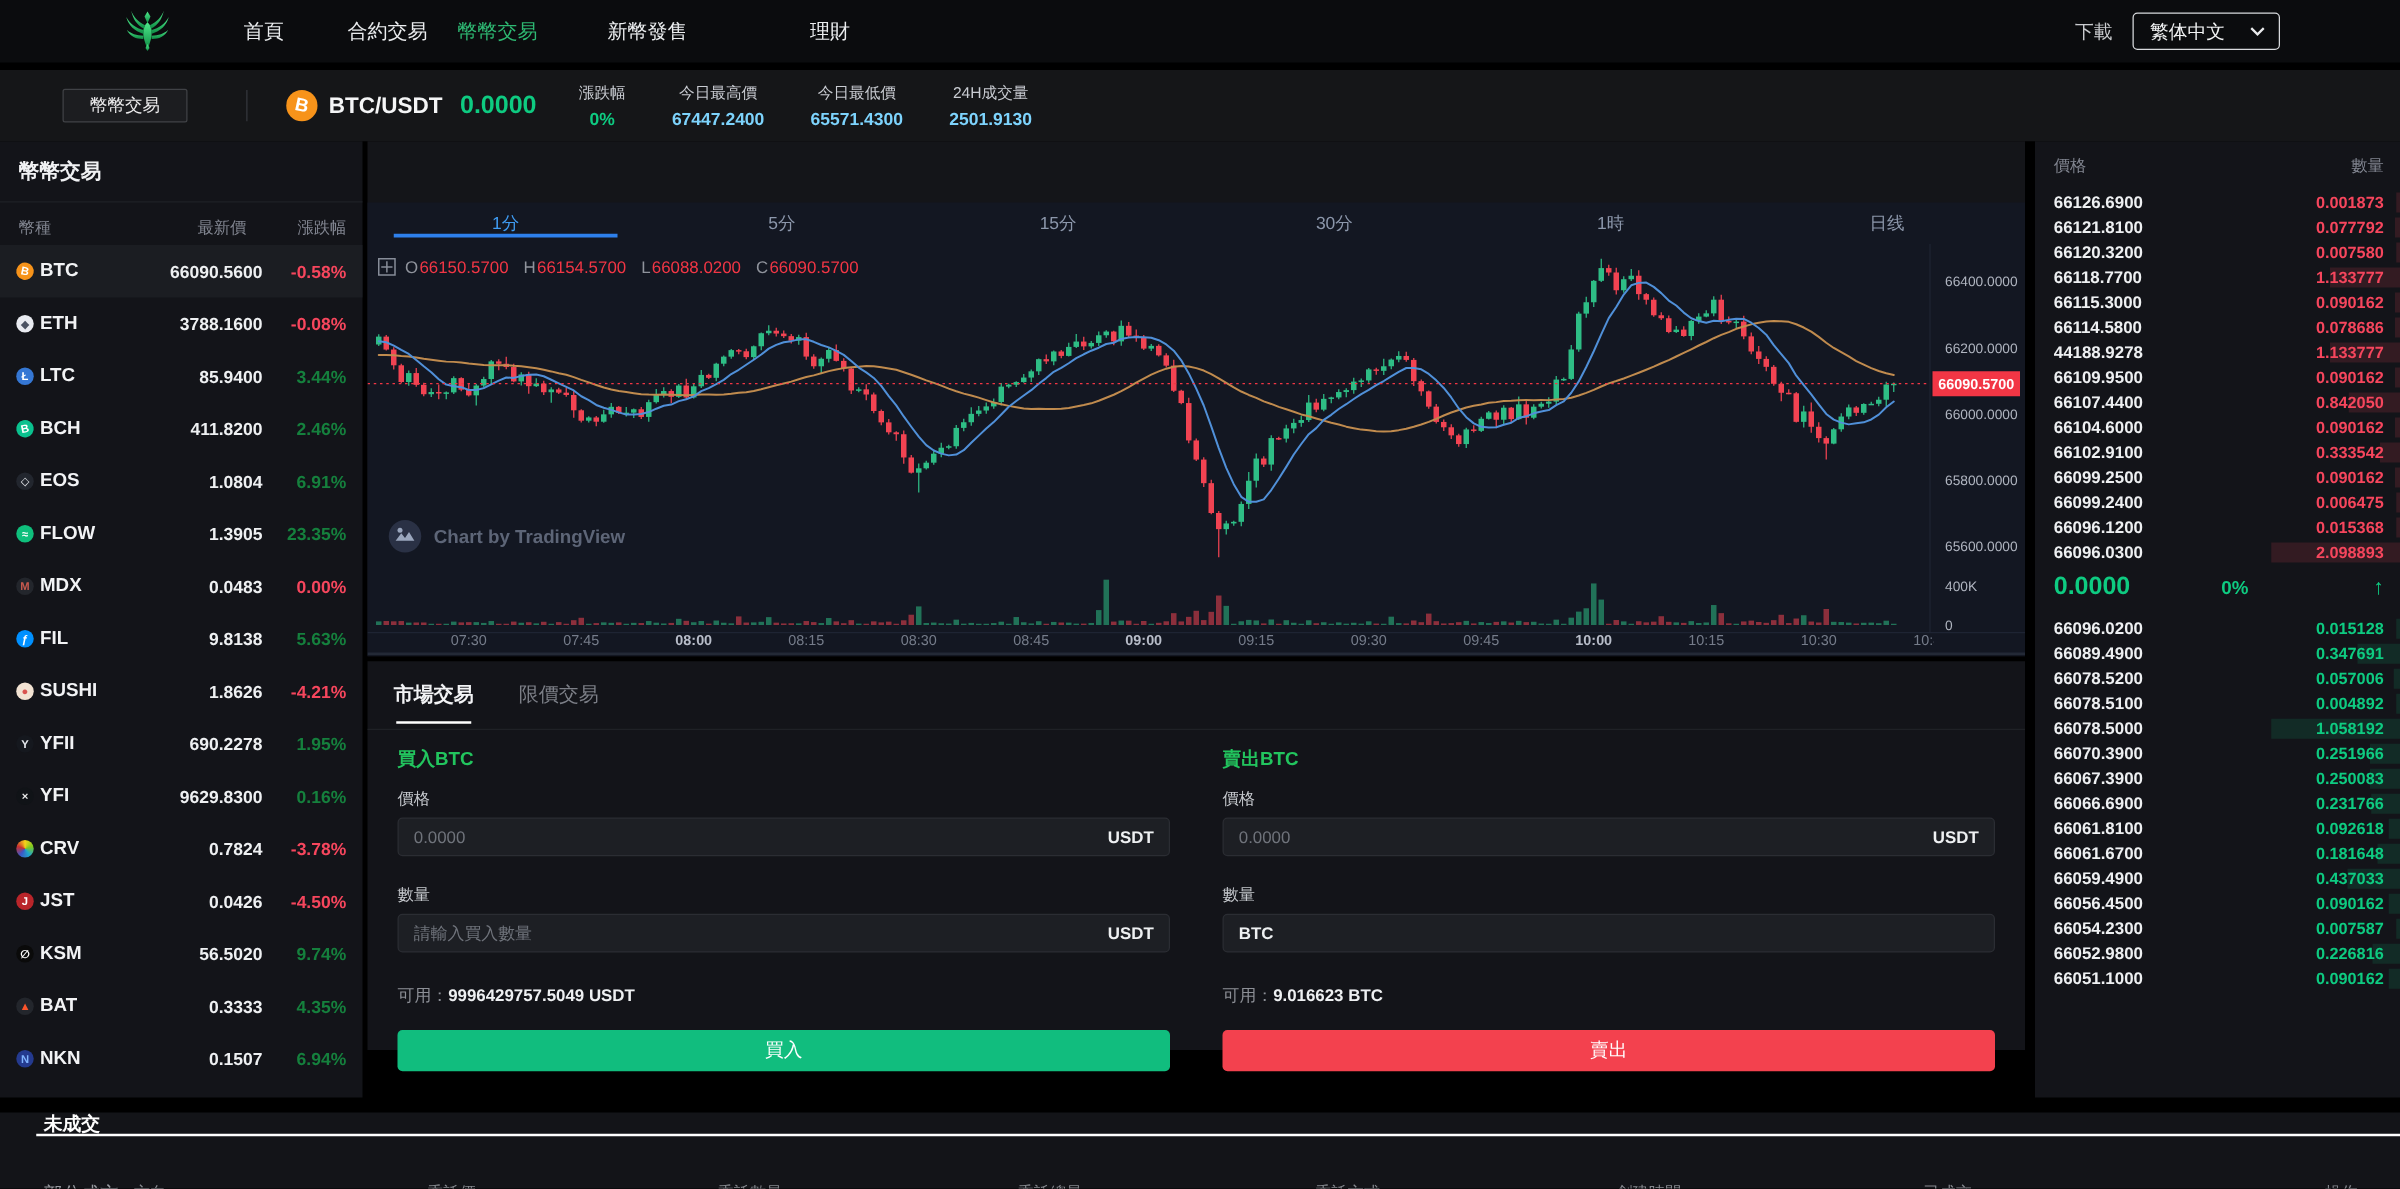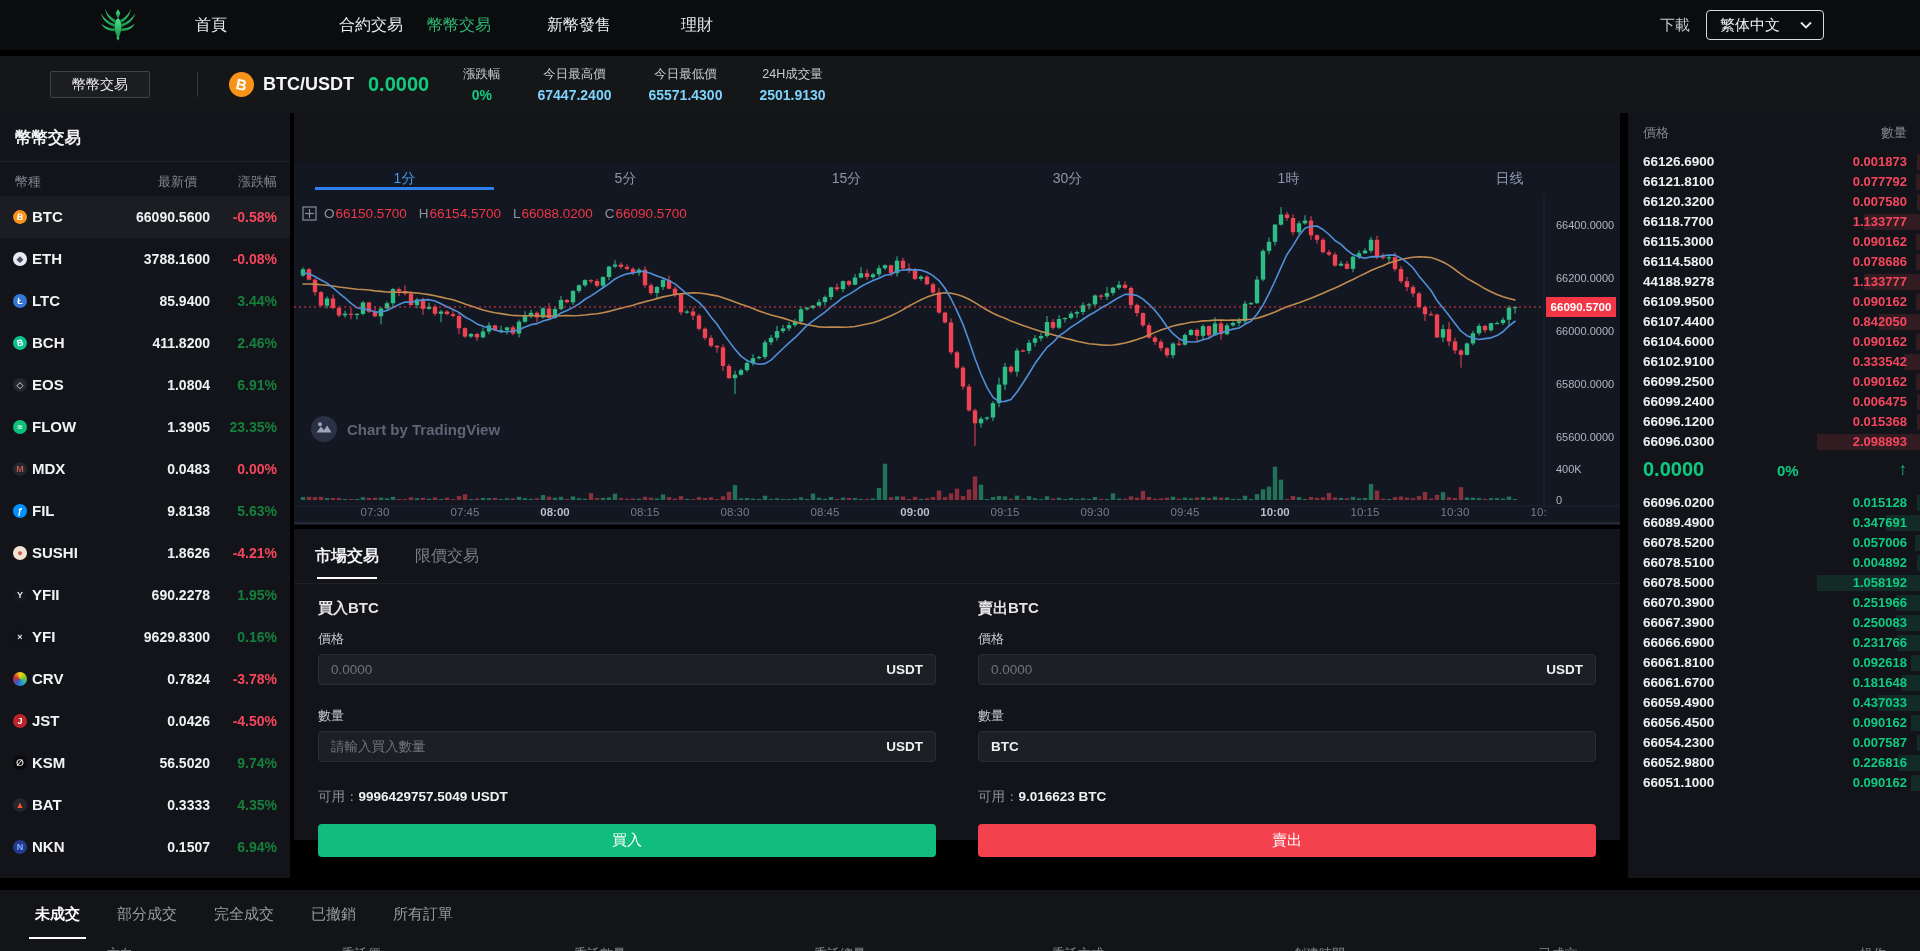--- a/index.html
+++ b/index.html
@@ -68,21 +68,21 @@
 .watermark .wm-txt { font-size:15px; font-weight:600; color:#5d6577; }
 
 
 #tradepanel { left:294px; top:529px; width:1326px; height:311px; }
 .ttabs { height:55px; border-bottom:1px solid #1f2126; padding-left:21px; display:flex; gap:36px; }
 .ttab { position:relative; display:flex; align-items:center; font-size:16px; color:#7c7f87; cursor:pointer; }
 .ttab.active { color:#f2f3f5; font-weight:bold; }
 .ttab.active::after { content:""; position:absolute; left:2px; right:2px; bottom:4px; height:2px; background:#fff; }
 .forms { display:flex; gap:42px; padding:0 24px; }
 .form { flex:1; }
-.form .ftitle { margin-top:16px; font-size:15px; line-height:15px; height:15px; font-weight:bold; color:#e5e5e5; }
+.form .ftitle { margin-top:16px; font-size:15px; line-height:15px; height:15px; font-weight:bold; color:#22c55e; }
 .form .flabel { margin-top:17px; font-size:13px; line-height:14px; height:14px; color:#c6c9ce; }
 .inputbox { margin-top:8px; height:31px; background:#1d1f24; border:1px solid #2b2d33; border-radius:4px; display:flex; align-items:center; padding:0 12px; }
 .inputbox input { flex:1; background:transparent; border:0; outline:none; color:#dfe1e5; font-size:13.5px; font-family:inherit; }
 .inputbox input::placeholder { color:#6f737b; }
 .inputbox .unit { font-size:13.5px; font-weight:bold; color:#eef0f2; }
 .form .fl2 { margin-top:24px; }
 .avail { margin-top:28px; font-size:13.5px; line-height:14px; height:14px; color:#8d9097; }
 .avail b { color:#eef0f2; font-weight:bold; }
 .obtn { margin-top:20px; height:33px; border:0; border-radius:4px; width:100%; font-size:15px; color:#fff; cursor:pointer; font-family:inherit; }
 
@@ -100,21 +100,21 @@
 .ob-row .bar { position:absolute; right:0; top:2px; height:16px; }
 .ob-row.ask .q { color:#f6465d; } .ob-row.ask .bar { background:rgba(246,70,93,0.14); }
 .ob-row.bid .q { color:#0ecb81; } .ob-row.bid .bar { background:rgba(14,203,129,0.13); }
 .ob-mid { position:relative; height:32px; margin-top:2px; }
 .ob-mid .mp { position:absolute; left:15px; top:4px; font-size:20px; font-weight:bold; color:#0ecb81; }
 .ob-mid .pc { position:absolute; left:149px; top:8px; font-size:15px; font-weight:bold; color:#0ecb81; }
 .ob-mid .ar { position:absolute; right:13px; top:6px; font-size:17px; font-weight:bold; color:#0ecb81; }
 
 
 #orders { left:0; top:890px; width:1920px; height:110px; background:#131418; }
-#orders .otabs { display:flex; padding-left:35px; height:49px; gap:37px; }
+#orders .otabs { display:flex; padding-left:35px; height:49px; gap:37px;flex-direction:column; }
 #orders .otab { position:relative; display:flex; align-items:center; font-size:15px; color:#989ba1; cursor:pointer; }
 #orders .otab.active { color:#fdfdfd; font-weight:bold; }
 #orders .otab.active::after { content:""; position:absolute; left:-6px; right:-6px; bottom:0; height:2px; background:#fff; }
 #orders .ohead { position:relative; height:20px; }
 #orders .ohead span { position:absolute; top:6px; transform:translateX(-50%); font-size:13px; color:#85888e; white-space:nowrap; }
 </style>
 </head>
 <body>
 
 <div id="app">
@@ -133,24 +133,24 @@
         <path d="M21.5 17 C14 13 9.5 8 7.5 2 C9.5 11 13 16.5 20.5 20.5 z"></path>
         <path d="M20.5 22 C12 19.5 6 15 2.5 8.5 C5 17.5 11 22.5 19.5 25.5 z"></path>
         <path d="M20 27.5 C13 27.5 7 25.5 3 21.5 C7 29 13 31 19.8 30.8 z"></path>
         <path d="M26.5 17 C34 13 38.5 8 40.5 2 C38.5 11 35 16.5 27.5 20.5 z"></path>
         <path d="M27.5 22 C36 19.5 42 15 45.5 8.5 C43 17.5 37 22.5 28.5 25.5 z"></path>
         <path d="M28 27.5 C35 27.5 41 25.5 45 21.5 C41 29 35 31 28.2 30.8 z"></path>
         <path d="M24 36 l2 4 -2 3 -2 -3 z"></path>
       </g>
     </svg>
     <div class="nav-items">
-        <div class="nav-item" style="margin-right: 112px;">首頁</div>
+        <div class="nav-item" style="margin-right: 51px;">首頁</div>
         <div class="nav-item" style="margin-right: 24px;">合約交易</div>
         <div class="nav-item active" style="margin-right: 56px;">幣幣交易</div>
-        <div class="nav-item" style="margin-right: 70px;">新幣發售</div>
+        <div class="nav-item" style="margin-right: 98px;">新幣發售</div>
         <div class="nav-item" style="margin-right: 0px;">理財</div>
       </div>
     <div class="nav-right">
       <span class="download">下載</span>
       <div class="lang-box">
         <span>繁体中文</span>
         <svg width="12" height="8" viewBox="0 0 12 8">
             <polyline points="1,1.5 6,6.5 11,1.5" fill="none" stroke="#e8e9eb" stroke-width="1.8"></polyline>
           </svg>
       </div>

